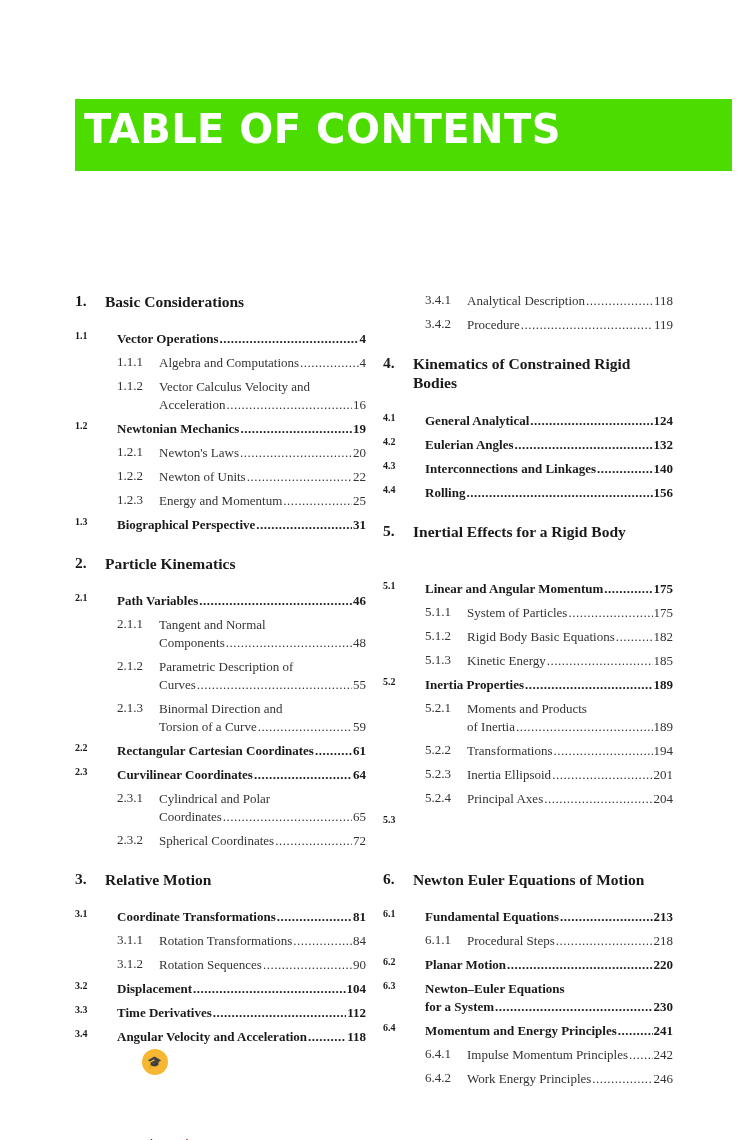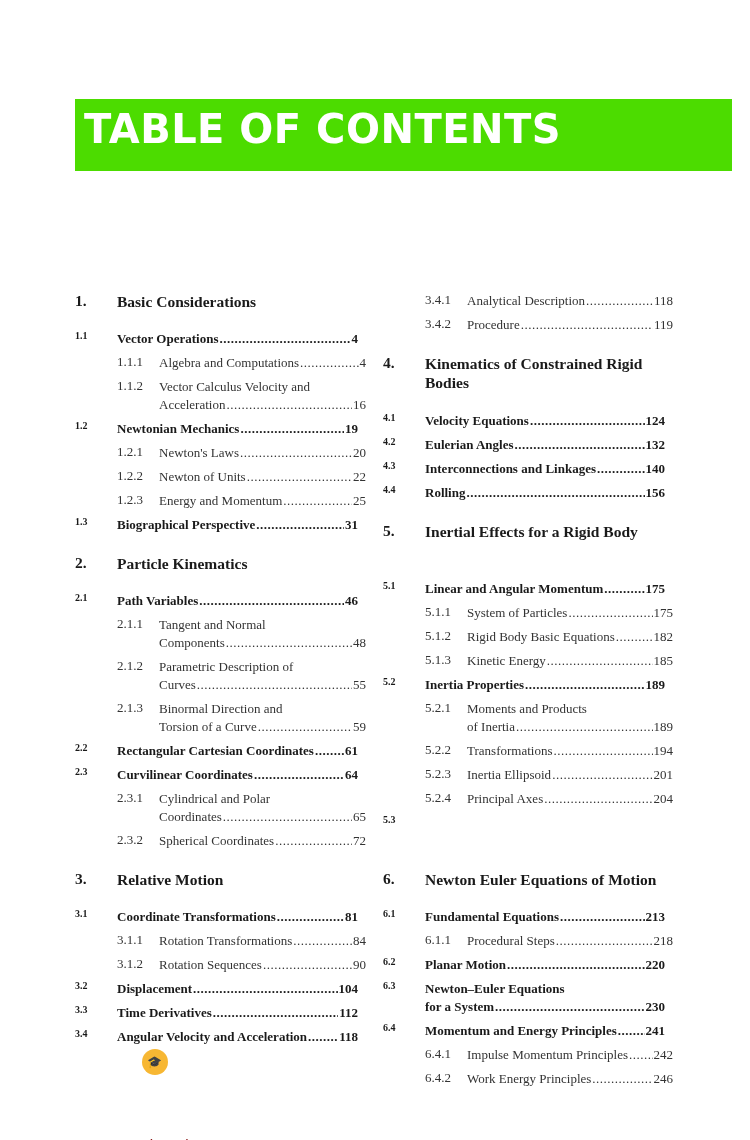--- a/index.html
+++ b/index.html
@@ -9,23 +9,23 @@
             background: #4cdc00; }
   .banner-title { position: absolute; left: 9px; top: 4px; color: #ffffff;
                   font-family: "DejaVu Sans", sans-serif; font-weight: bold;
                   font-size: 40px; letter-spacing: 0.5px; line-height: 52px; }
   .col { position: absolute; top: 0; }
   .col-left { left: 75px; width: 291px; }
   .col-right { left: 383px; width: 290px; }
   .entry { position: absolute; left: 0; right: 0; }
   .num { position: absolute; left: 0; }
   .chapter .num, .chapter .title { font-weight: bold; font-size: 15.5px; }
-  .chapter .title { position: absolute; left: 42px; right: 0; line-height: 19px; font-family: Liberation Serif, serif; }
+  .chapter .title { position: absolute; left: 30px; right: 0; line-height: 19px; font-family: Liberation Serif, serif; }
   .section .num { font-weight: bold; font-size: 10px; }
-  .section .text { position: absolute; left: 42px; right: 8px; font-weight: bold; font-size: 13px; line-height: 18px; }
+  .section .text { position: absolute; left: 42px; right: 0; font-weight: bold; font-size: 13px; line-height: 18px; }
   .sub .num { left: 42px; font-size: 13px; color: #333; }
   .sub .text { position: absolute; left: 84px; right: 0; font-size: 13px; line-height: 18px; color: #333; }
   .line { display: flex; align-items: flex-end; white-space: nowrap; }
   .line .lbl { flex: 0 0 auto; }
   .line .dots { flex: 1 1 auto; overflow: hidden; margin: 0 1px; }
   .line .dots::before { content: "................................................................................................................................"; letter-spacing: 0.5px; }
   .line .pg { flex: 0 0 auto; }
   .logo { position: absolute; left: 142px; top: 1049px; width: 26px; height: 26px;
           border-radius: 50%; background: #f7b733; display: flex; align-items: center; justify-content: center; }
   .logo-cap { font-size: 12px; color: #8b0000; line-height: 1; }
@@ -310,21 +310,21 @@
       </div>
     </div>
     <div class="entry chapter" style="top: 354px;">
       <span class="num">4.</span>
       <span class="title">Kinematics of Constrained Rigid Bodies</span>
     </div>
     <div class="entry section" style="top: 412px;">
       <span class="num">4.1</span>
       <div class="text">
         <div class="line">
-          <span class="lbl">Velocity Equations</span>
+          <span class="lbl">General Analytical</span>
           <span class="dots"></span>
           <span class="pg">124</span>
         </div>
       </div>
     </div>
     <div class="entry section" style="top: 436px;">
       <span class="num">4.2</span>
       <div class="text">
         <div class="line">
           <span class="lbl">Eulerian Angles</span>

